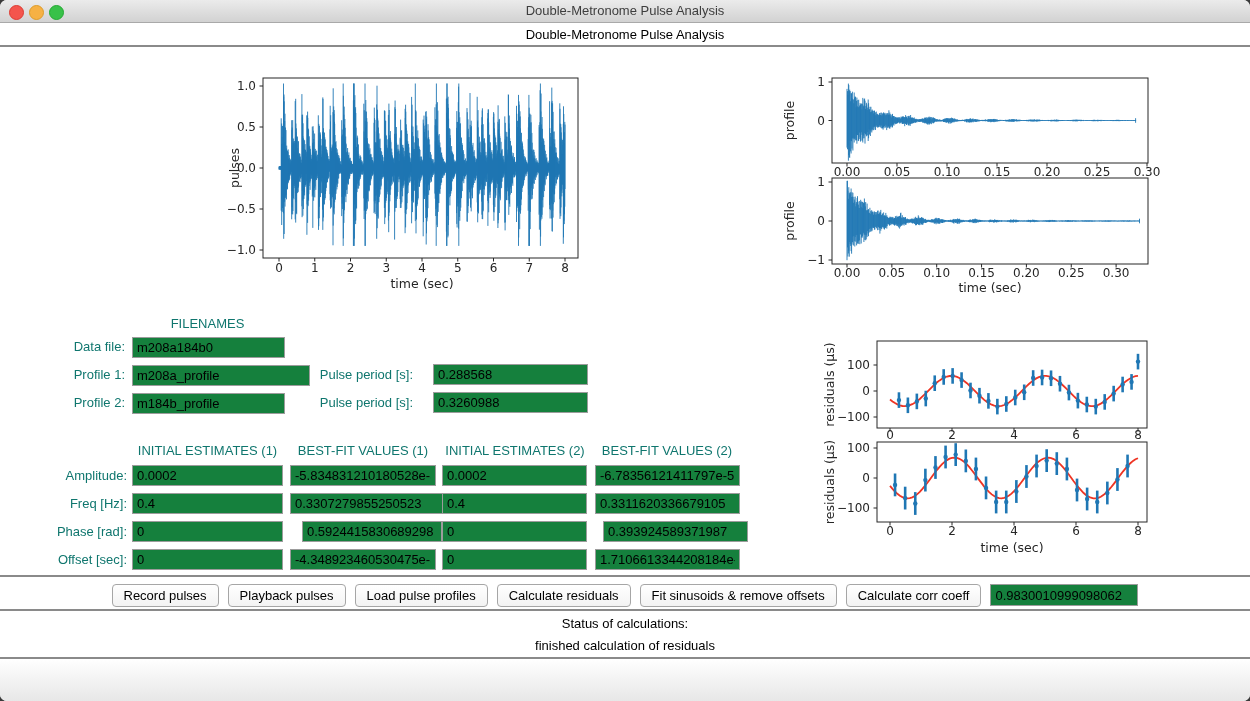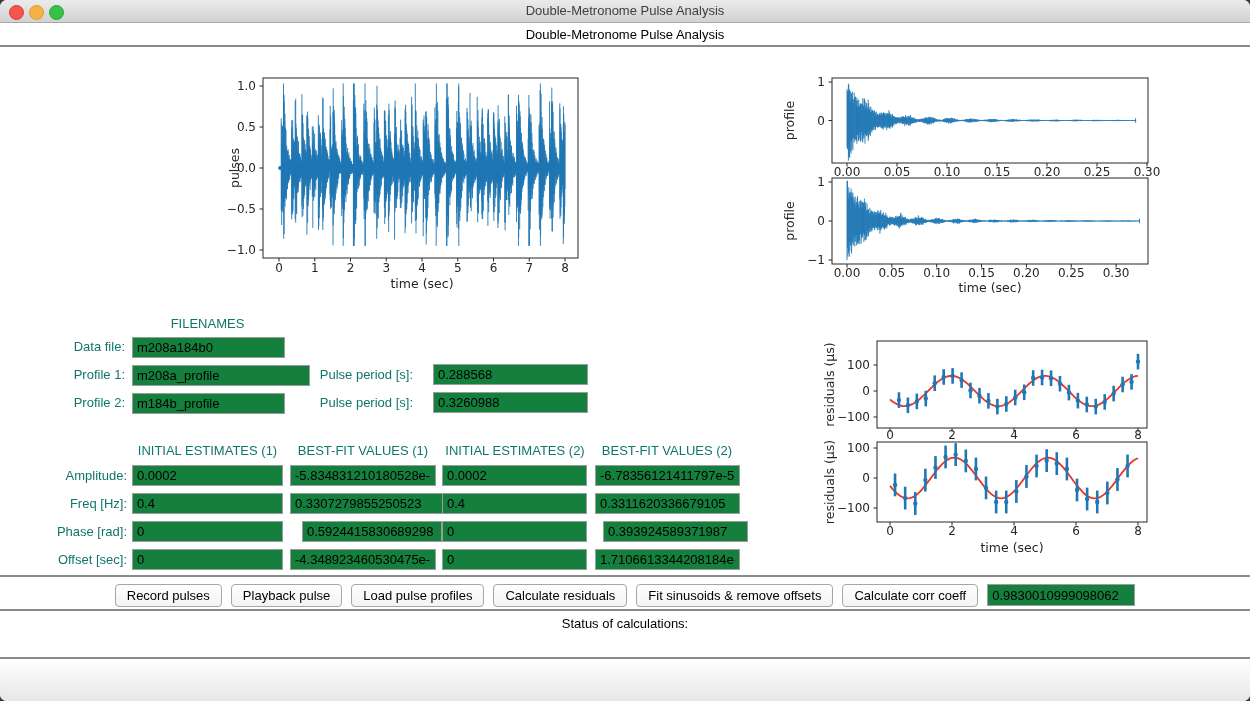--- a/index.html
+++ b/index.html
@@ -317,26 +317,27 @@
 
   <div class="lbl rlbl" style="left:10px;top:550px;width:117px;">Offset [sec]:</div>
   <input class="entry" style="left: 132px; top: 549px; width: 151px;" value="0">
   <input class="entry" style="left: 290px; top: 549px; width: 146px;" value="-4.348923460530475e-5">
   <input class="entry" style="left: 442px; top: 549px; width: 145px;" value="0">
   <input class="entry" style="left: 595px; top: 549px; width: 145px;" value="1.7106613344208184e-5">
 
   <div class="sep" style="top:575px;"></div>
   <div class="btnrow">
     <button class="btn">Record pulses</button>
-    <button class="btn">Playback pulse</button>
+    <button class="btn">Playback pulses</button>
     <button class="btn">Load pulse profiles</button>
     <button class="btn">Calculate residuals</button>
     <button class="btn">Fit sinusoids &amp; remove offsets</button>
     <button class="btn">Calculate corr coeff</button>
     <input class="entry corr" value="0.9830010999098062" style="">
   </div>
   <div class="sep" style="top:609px;"></div>
 
   <div class="status1">Status of calculations:</div>
+  <div class="status2">finished calculation of residuals</div>
   <div class="sep" style="top:657px;"></div>
   <div class="footer"></div>
 
 </div>
 
 </body></html>

